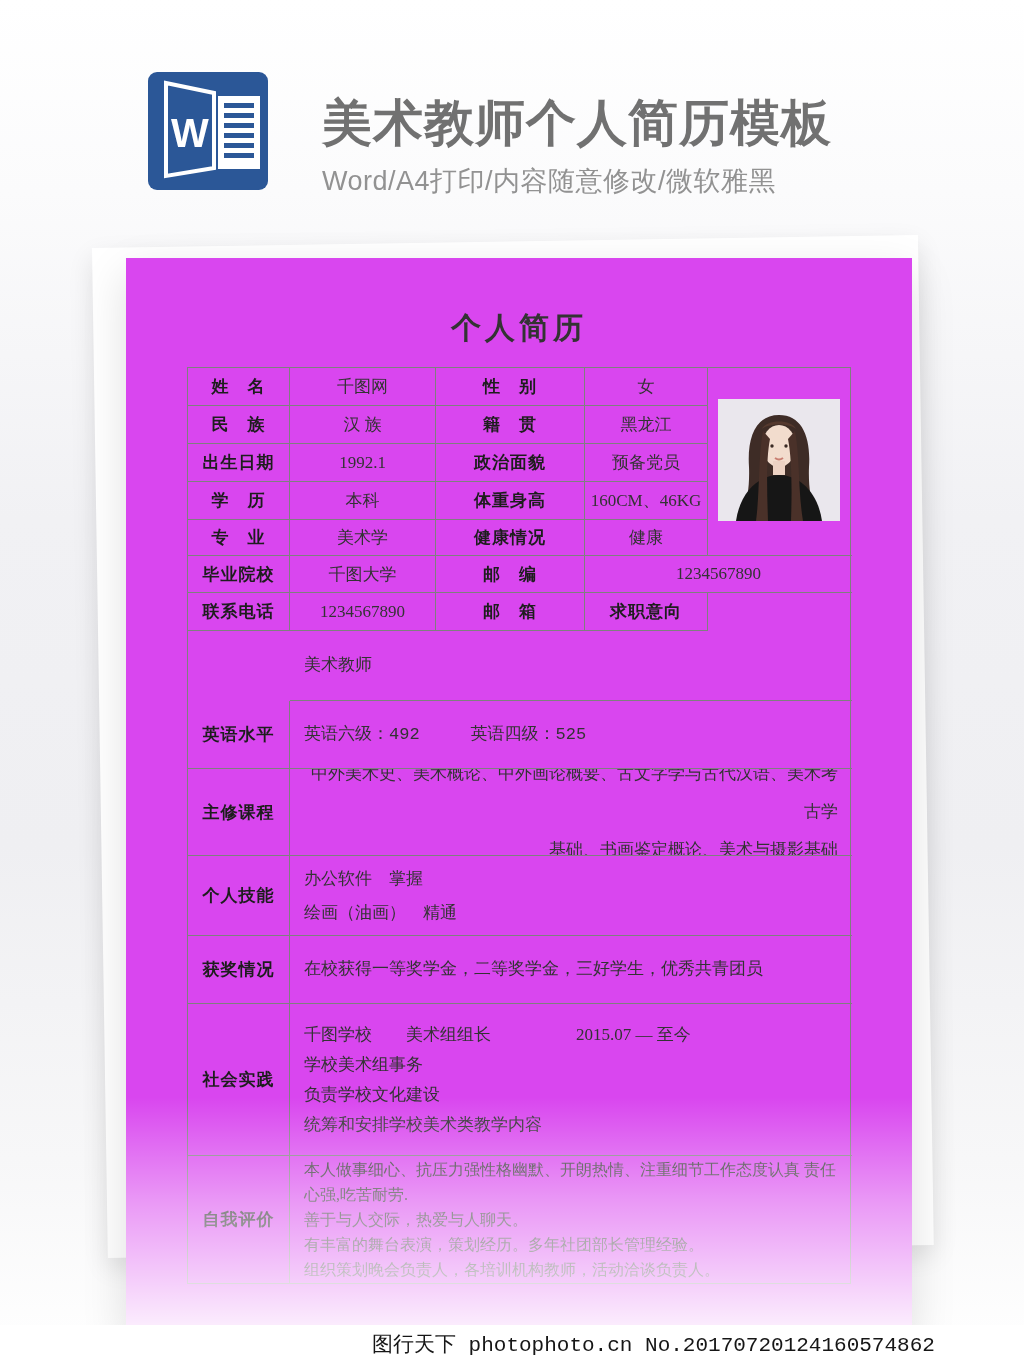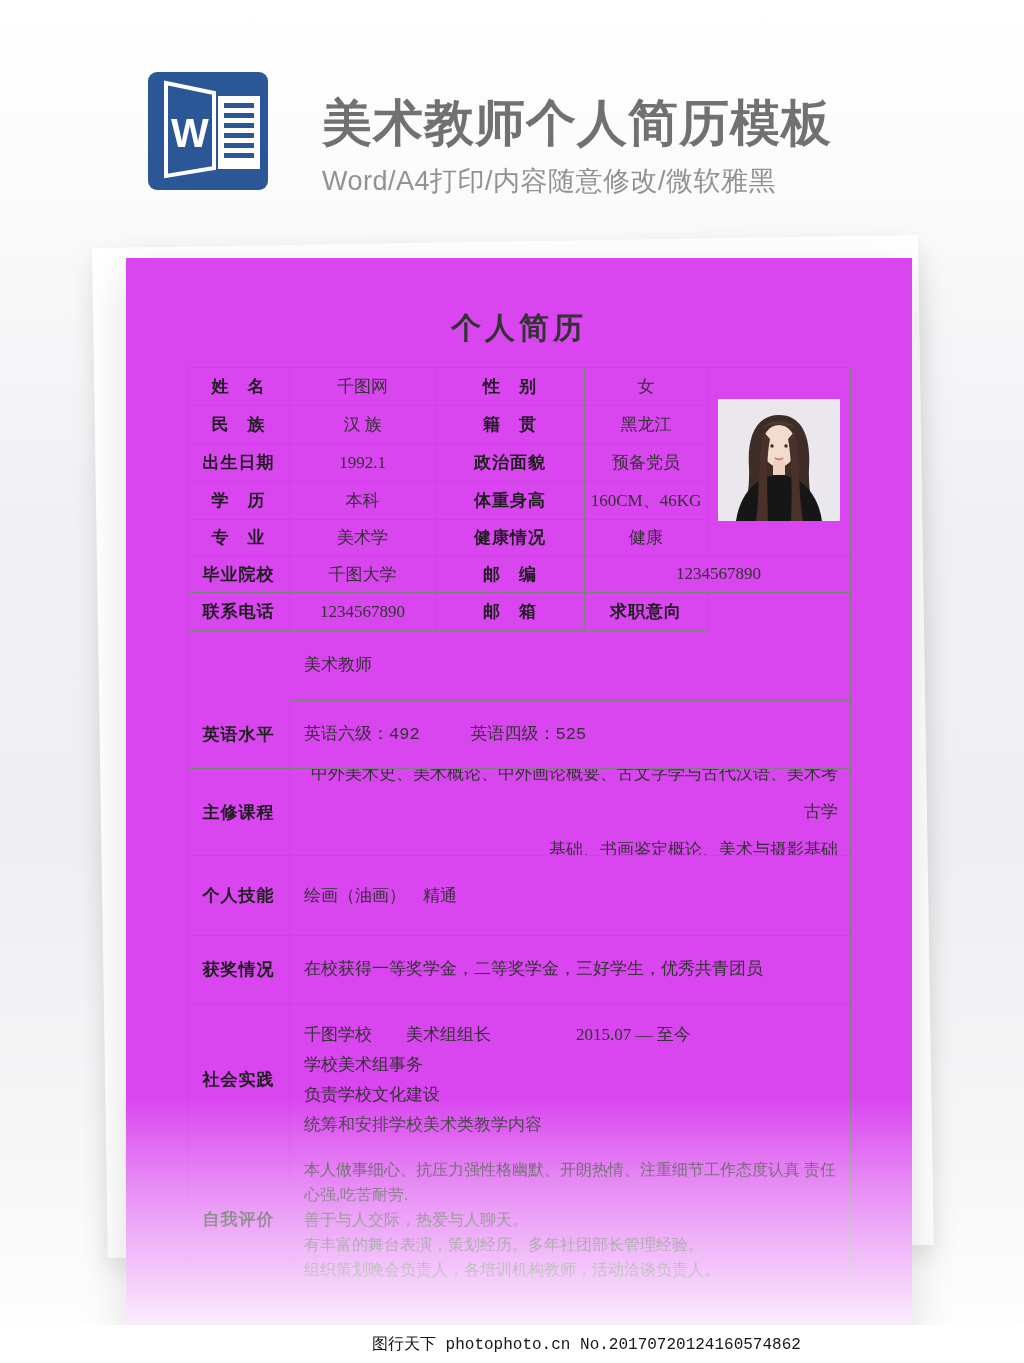--- a/index.html
+++ b/index.html
@@ -61,21 +61,21 @@
   .lh38 div{line-height:38px;}
   .lh25 div{line-height:25px;font-size:16px;}
   .single div{line-height:22px;font-family:Liberation Mono, monospace;}
   
   .footer-bar{
     position:absolute;left:0;bottom:0;width:1024px;height:38px;background:#ffffff;
     display:flex;align-items:center;
   }
   .footer-text{
     padding-left:372px;font-family:"Liberation Mono","DejaVu Sans Mono",monospace;
-    font-size:16px;color:#161616;white-space:nowrap;letter-spacing:0;
+    font-size:21px;color:#161616;white-space:nowrap;letter-spacing:0;
   }
 </style>
 </head>
 <body>
 
 <div class="header">
   <svg class="word-logo" viewBox="0 0 120 118" aria-hidden="true">
     <rect x="0" y="0" width="120" height="118" rx="9" fill="#2b5797"></rect>
 
     <rect x="70" y="24" width="42" height="73" fill="#ffffff"></rect>
@@ -175,20 +175,21 @@
     <div class="cell content lh38">
       <div class="lines center-lines">
         <div>中外美术史、美术概论、中外画论概要、古文字学与古代汉语、美术考古学</div>
         <div>基础、书画鉴定概论、美术与摄影基础</div>
       </div>
     </div>
 
     <div class="cell lab">个人技能</div>
     <div class="cell content lh34">
       <div class="lines">
+        <div>办公软件　掌握</div>
         <div>绘画（油画）　精通</div>
       </div>
     </div>
 
     <div class="cell lab">获奖情况</div>
     <div class="cell content single">
       <div class="lines">
           <div>在校获得一等奖学金，二等奖学金，三好学生，优秀共青团员</div>
         </div>
     </div>

